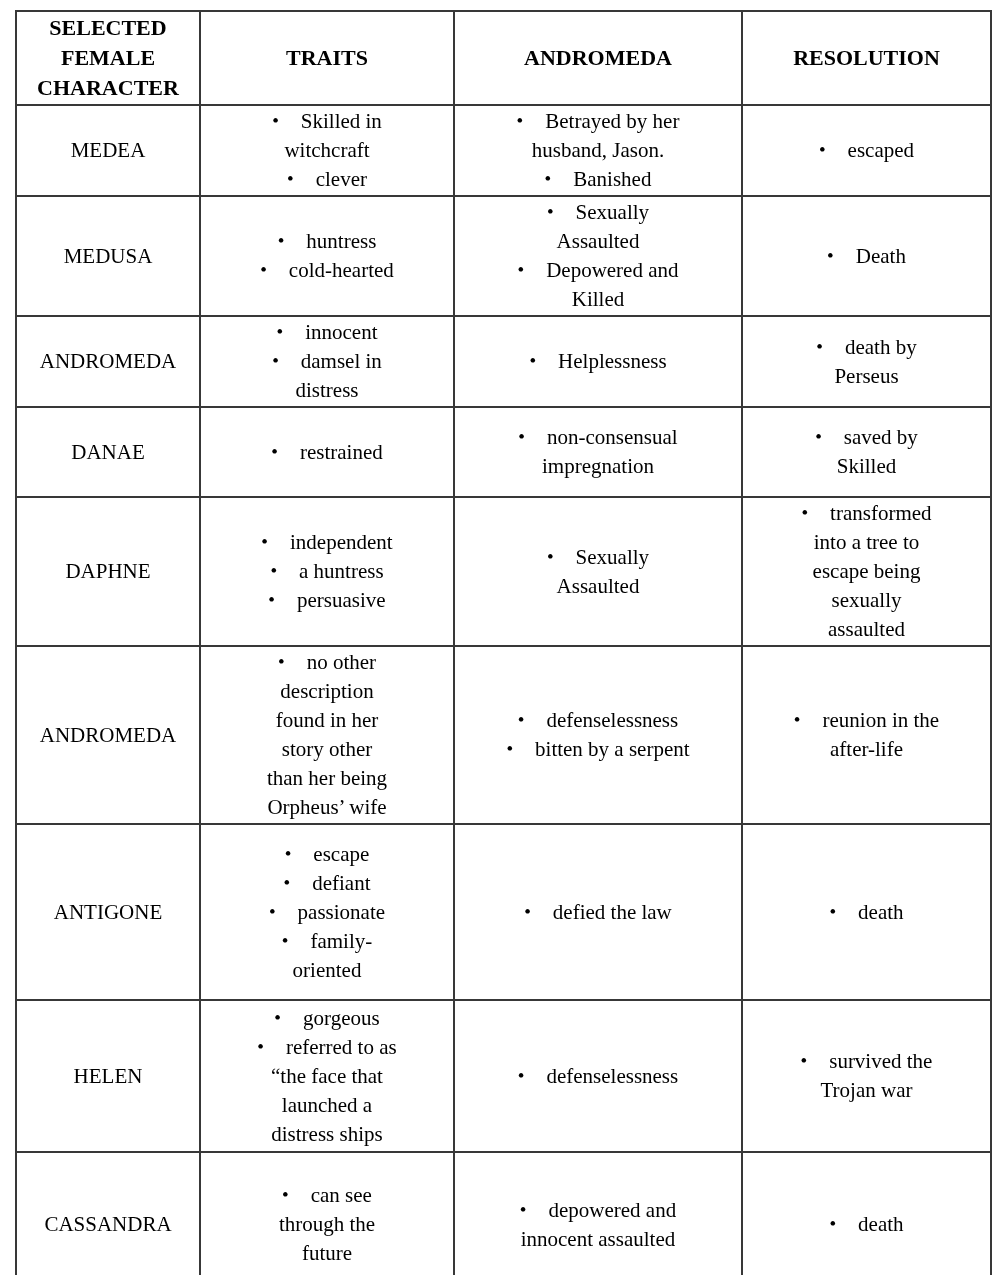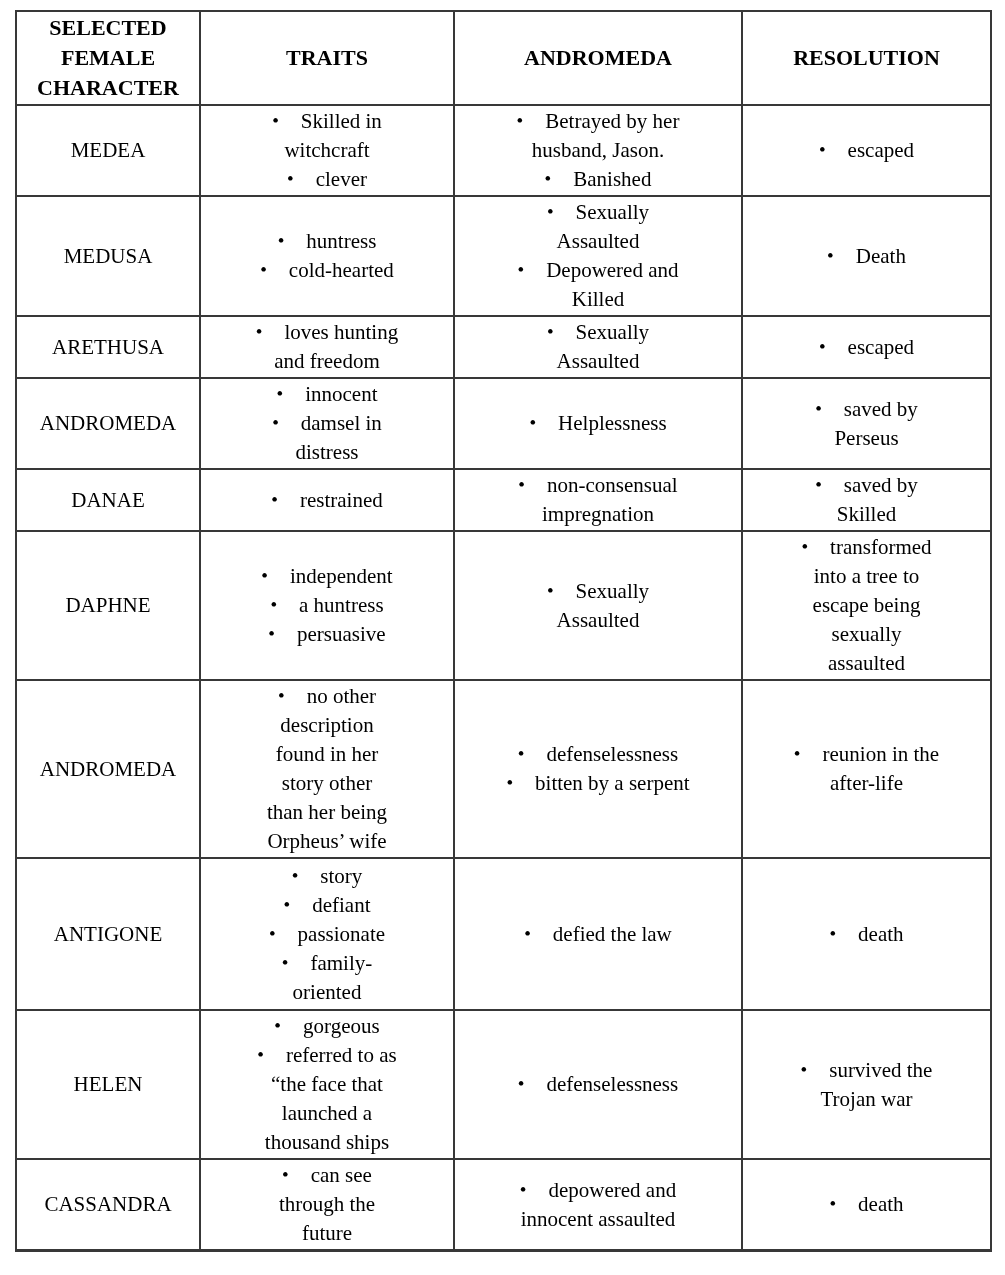--- a/index.html
+++ b/index.html
@@ -118,45 +118,31 @@
             <div class="li"><span class="bullet">•</span><span class="li-text">Sexually
 Assaulted</span></div>
             <div class="li"><span class="bullet">•</span><span class="li-text">Depowered and
 Killed</span></div>
           </td>
           <td>
             <div class="li"><span class="bullet">•</span><span class="li-text">Death</span></div>
           </td>
         </tr>
         <tr>
-          <td><span class="char-name">ARETHUSA</span></td>
-          <td>
-            <div class="li"><span class="bullet">•</span><span class="li-text">loves hunting
-and freedom</span></div>
-          </td>
-          <td>
-            <div class="li"><span class="bullet">•</span><span class="li-text">Sexually
-Assaulted</span></div>
-          </td>
-          <td>
-            <div class="li"><span class="bullet">•</span><span class="li-text">escaped</span></div>
-          </td>
-        </tr>
-        <tr>
           <td><span class="char-name">ANDROMEDA</span></td>
           <td>
             <div class="li"><span class="bullet">•</span><span class="li-text">innocent</span></div>
             <div class="li"><span class="bullet">•</span><span class="li-text">damsel in
 distress</span></div>
           </td>
           <td>
             <div class="li"><span class="bullet">•</span><span class="li-text">Helplessness</span></div>
           </td>
           <td>
-            <div class="li"><span class="bullet">•</span><span class="li-text">saved by
+            <div class="li"><span class="bullet">•</span><span class="li-text">death by
 Perseus</span></div>
           </td>
         </tr>
         <tr>
           <td><span class="char-name">DANAE</span></td>
           <td>
             <div class="li"><span class="bullet">•</span><span class="li-text">restrained</span></div>
           </td>
           <td>
             <div class="li"><span class="bullet">•</span><span class="li-text">non-consensual
@@ -201,41 +187,41 @@
             <div class="li"><span class="bullet">•</span><span class="li-text">bitten by a serpent</span></div>
           </td>
           <td>
             <div class="li"><span class="bullet">•</span><span class="li-text">reunion in the
 after-life</span></div>
           </td>
         </tr>
         <tr>
           <td><span class="char-name">ANTIGONE</span></td>
           <td>
-            <div class="li"><span class="bullet">•</span><span class="li-text">story</span></div>
+            <div class="li"><span class="bullet">•</span><span class="li-text">escape</span></div>
             <div class="li"><span class="bullet">•</span><span class="li-text">defiant</span></div>
             <div class="li"><span class="bullet">•</span><span class="li-text">passionate</span></div>
             <div class="li"><span class="bullet">•</span><span class="li-text">family-
 oriented</span></div>
           </td>
           <td>
             <div class="li"><span class="bullet">•</span><span class="li-text">defied the law</span></div>
           </td>
           <td>
             <div class="li"><span class="bullet">•</span><span class="li-text">death</span></div>
           </td>
         </tr>
         <tr>
           <td><span class="char-name">HELEN</span></td>
           <td>
             <div class="li"><span class="bullet">•</span><span class="li-text">gorgeous</span></div>
             <div class="li"><span class="bullet">•</span><span class="li-text">referred to as
 “the face that
 launched a
-thousand ships</span></div>
+distress ships</span></div>
           </td>
           <td>
             <div class="li"><span class="bullet">•</span><span class="li-text">defenselessness</span></div>
           </td>
           <td>
             <div class="li"><span class="bullet">•</span><span class="li-text">survived the
 Trojan war</span></div>
           </td>
         </tr>
         <tr>

